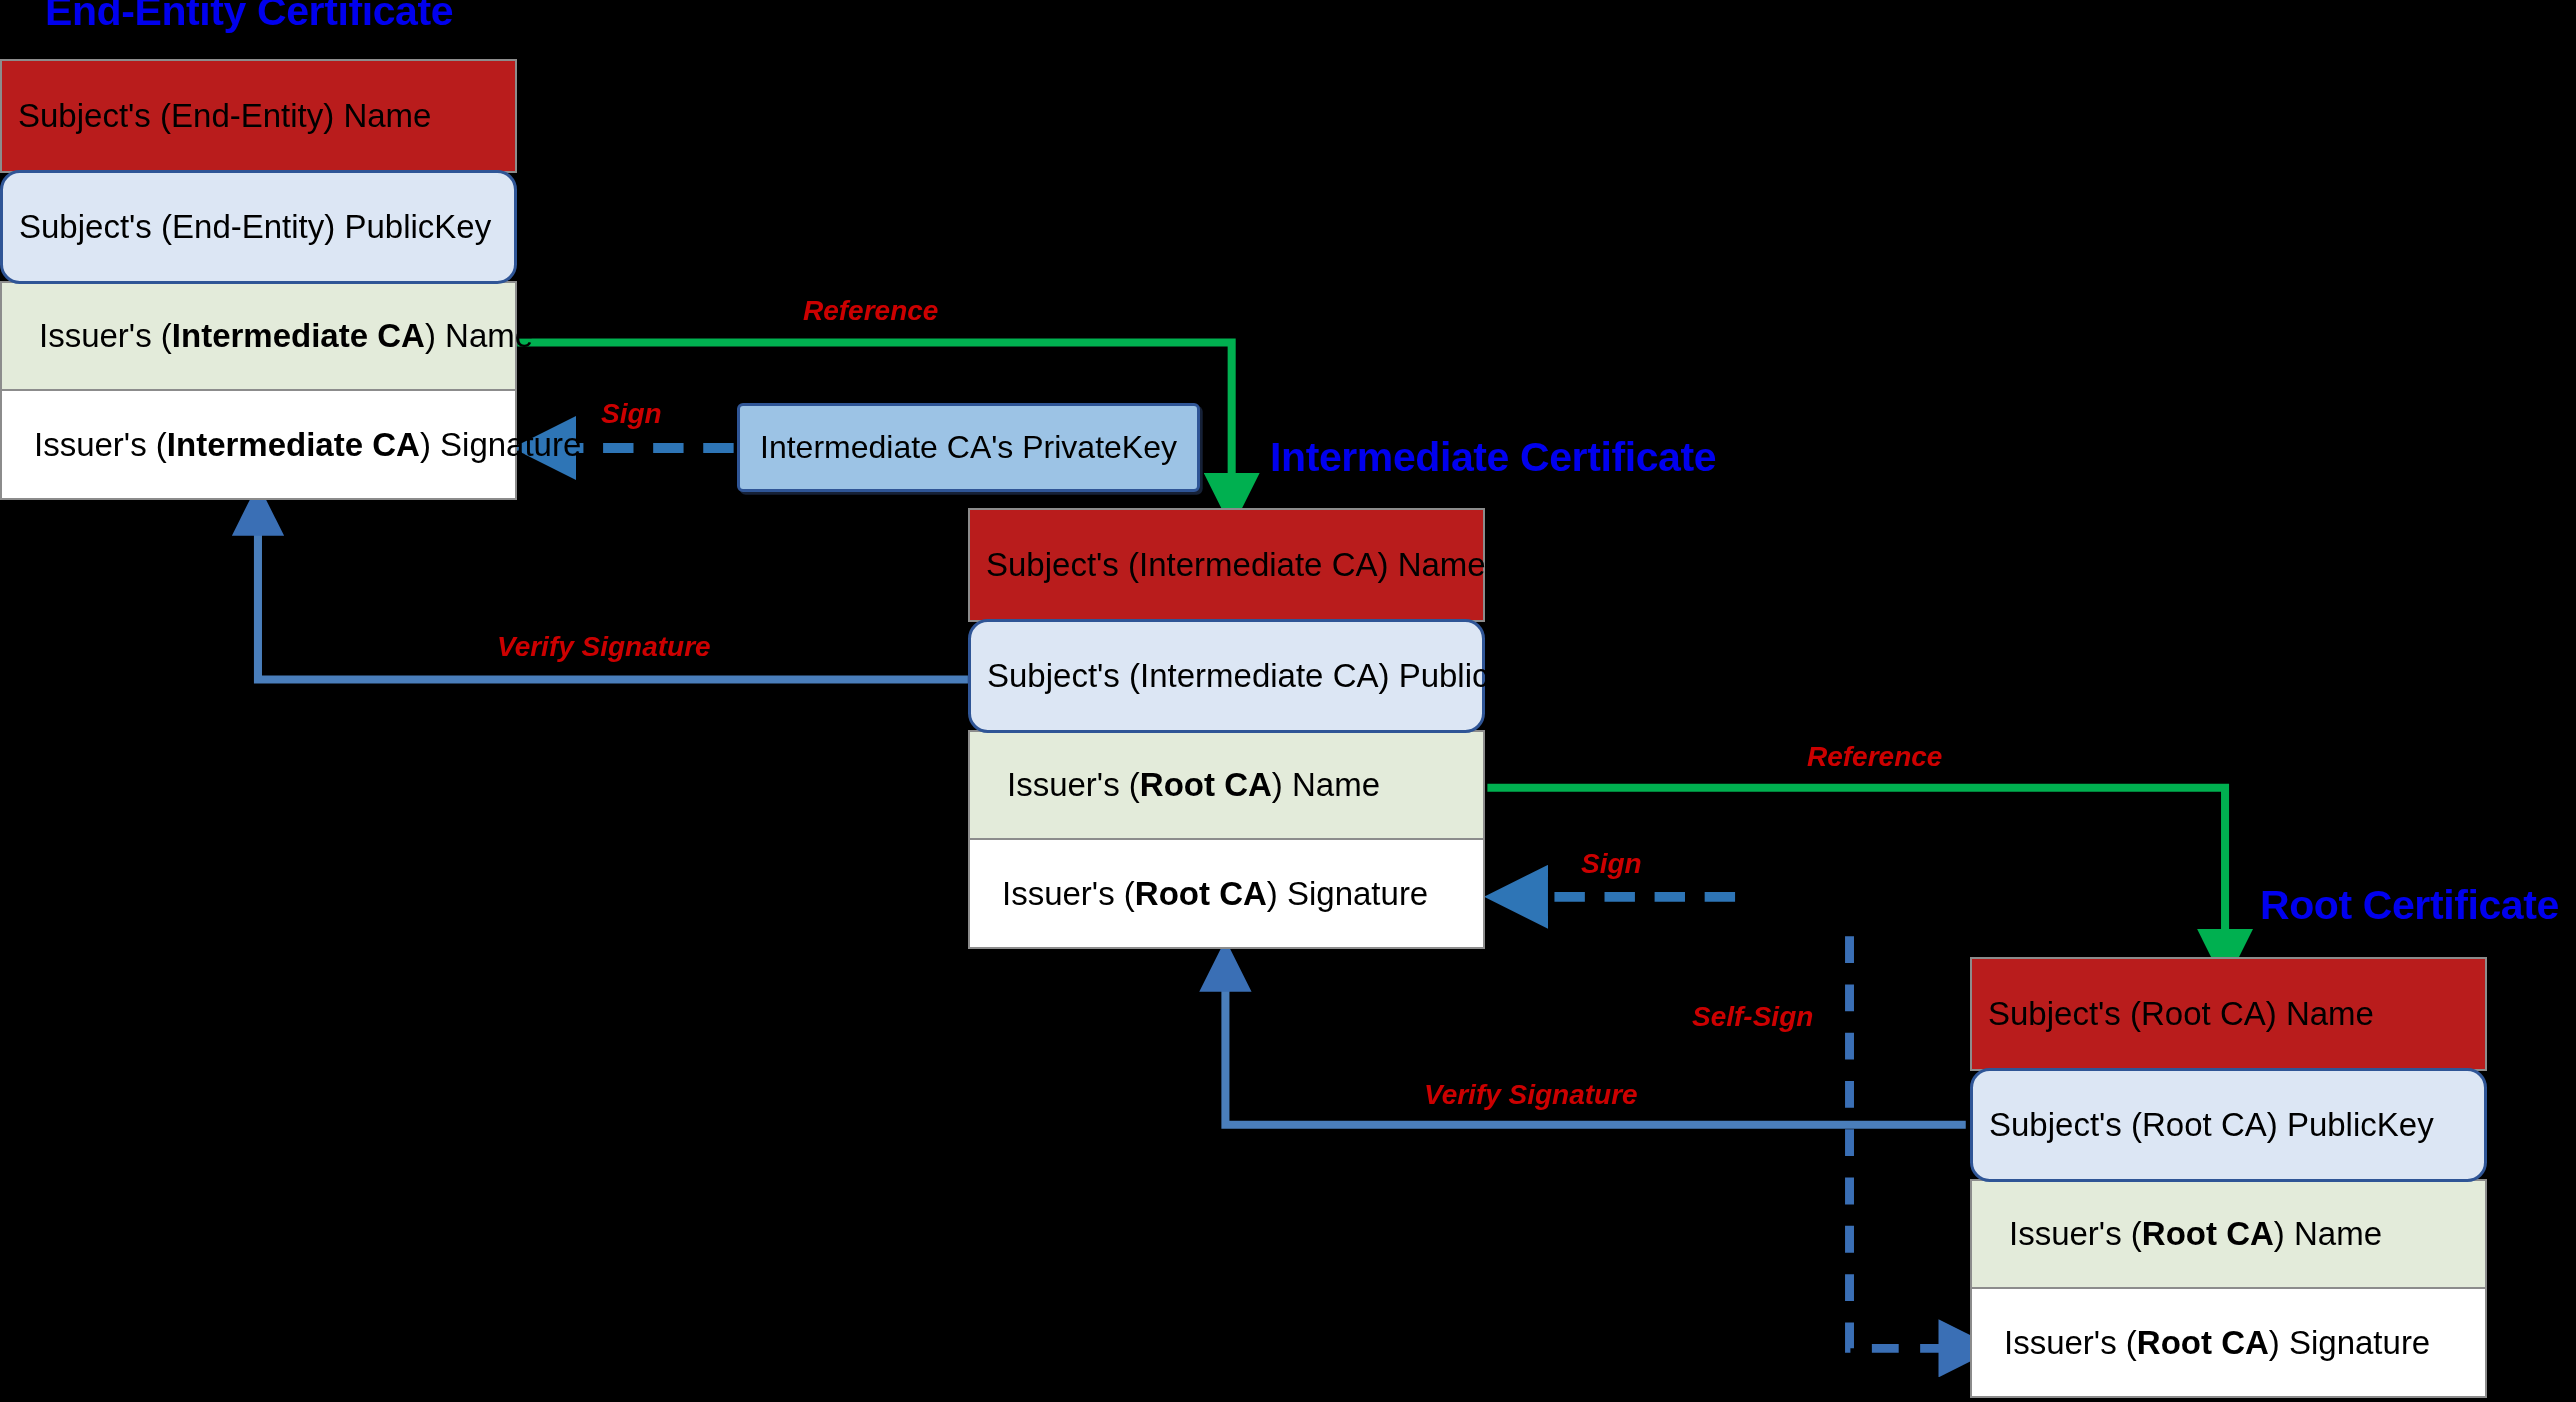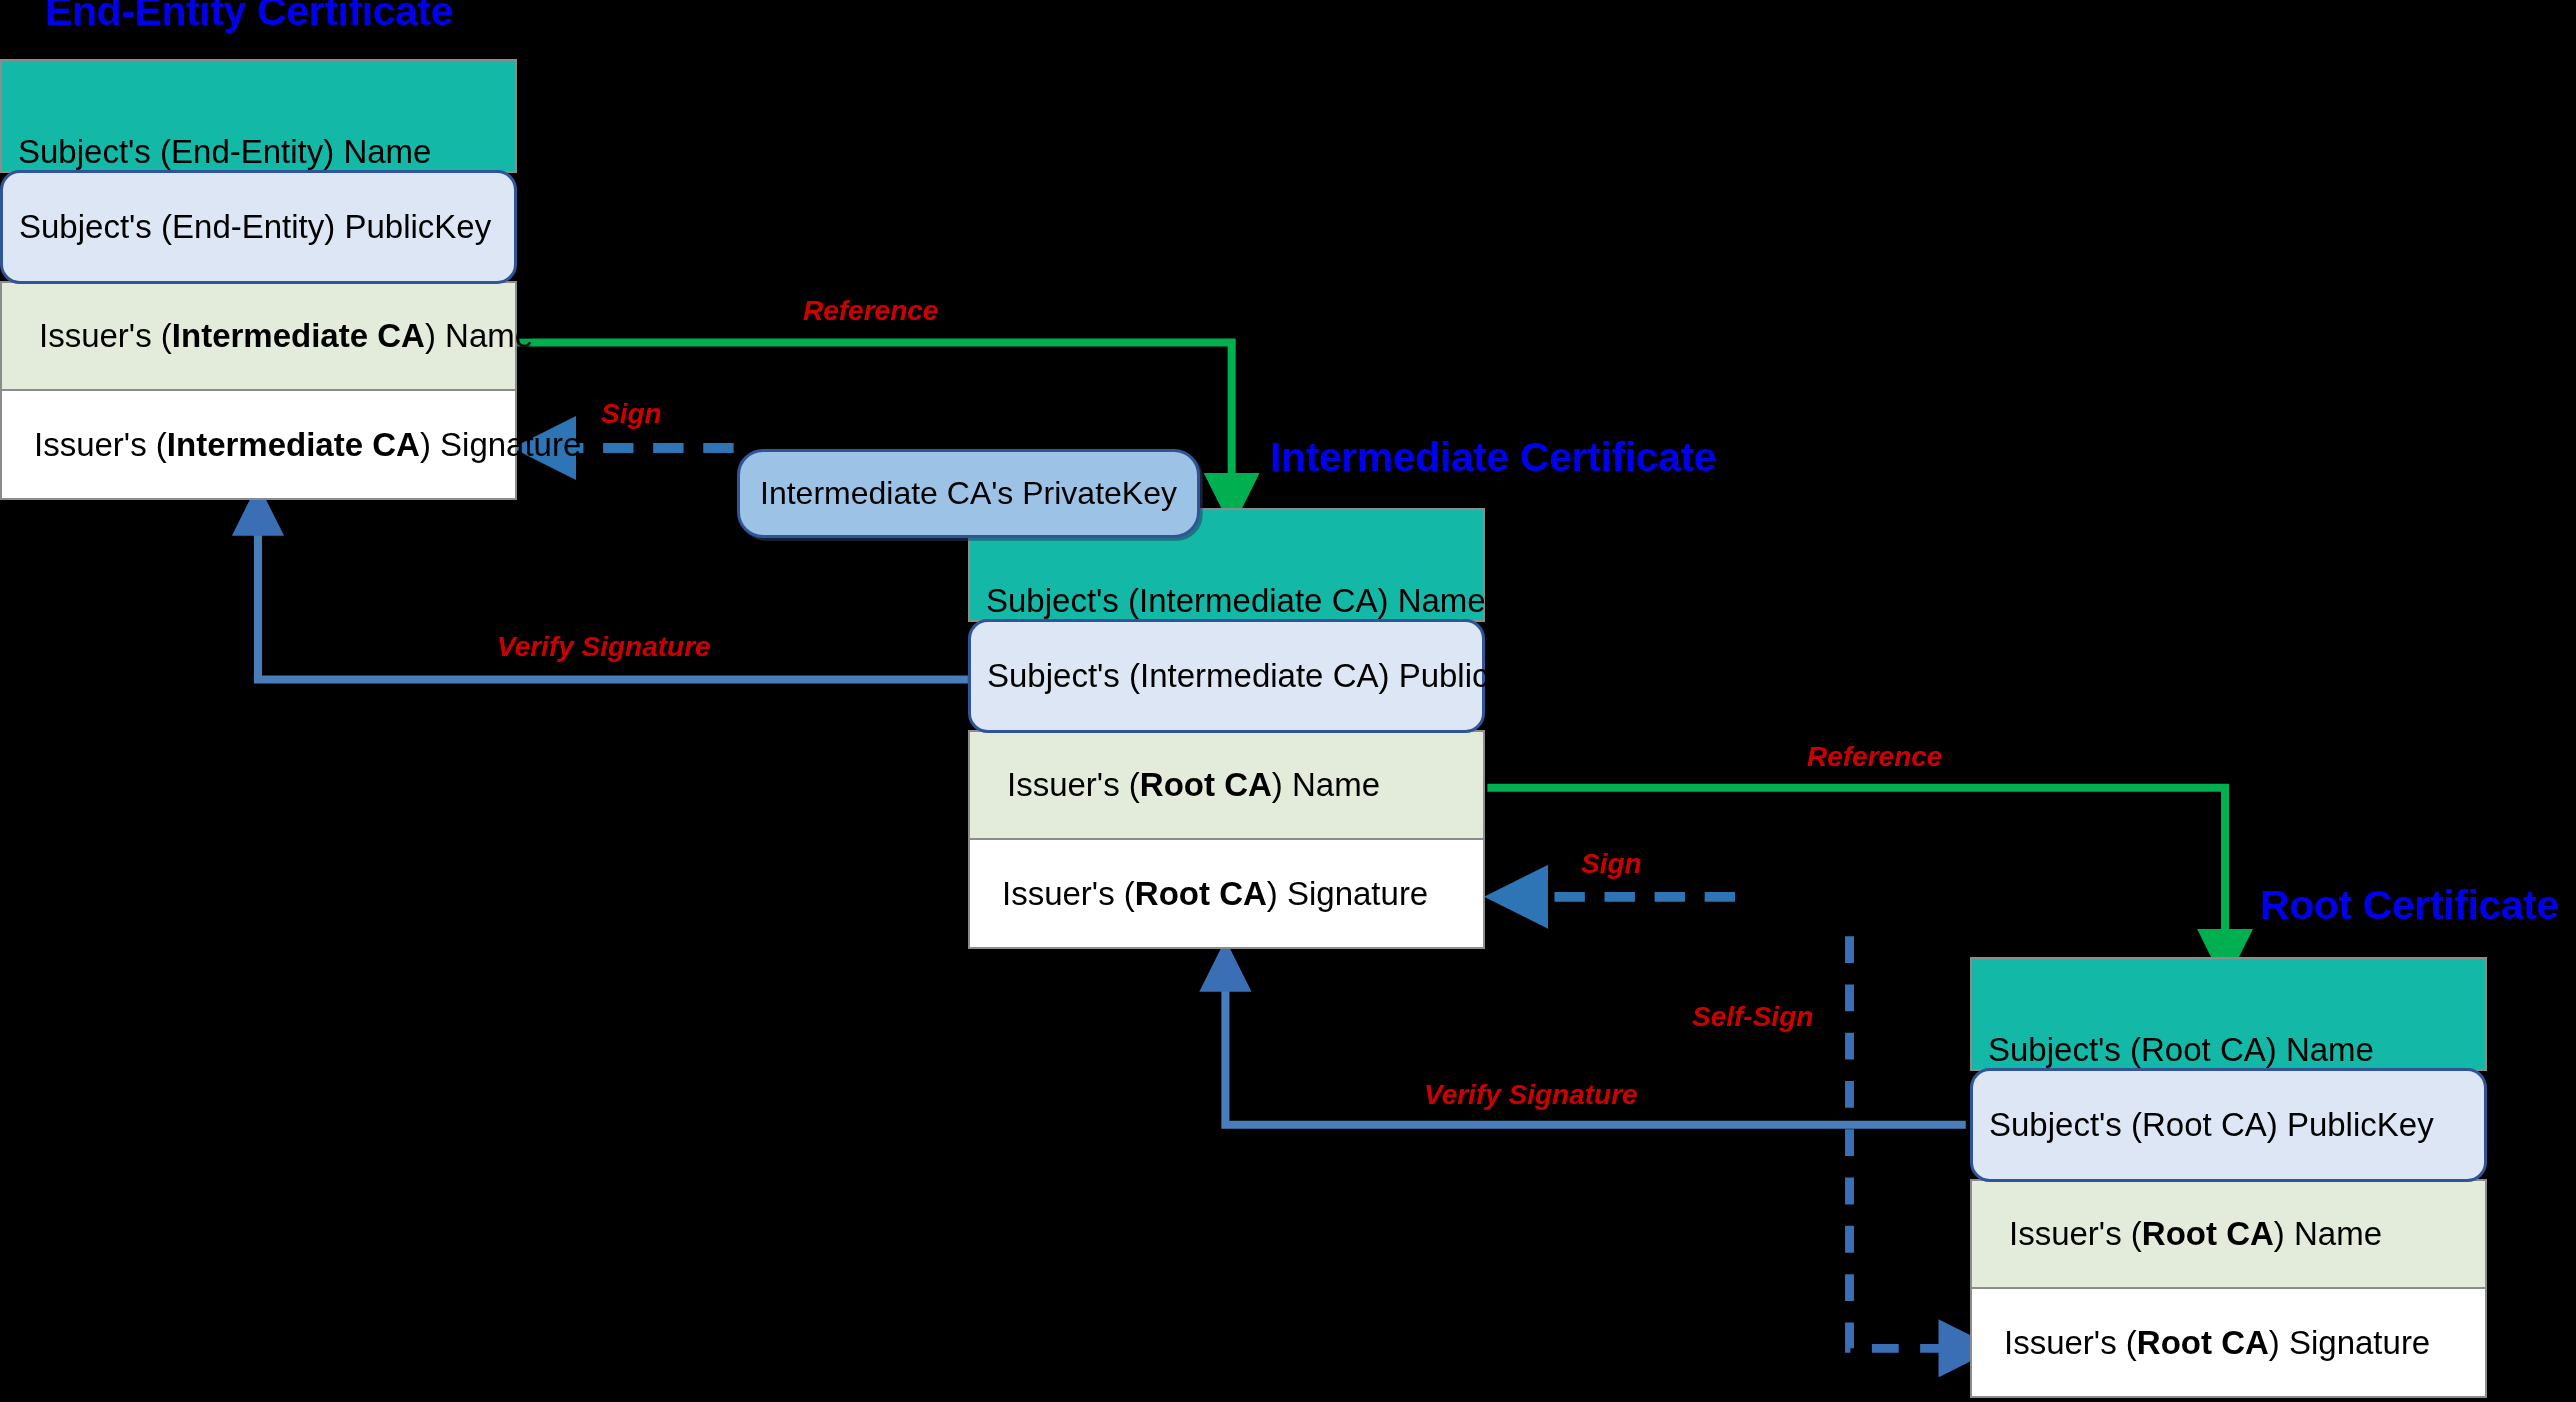--- a/index.html
+++ b/index.html
@@ -36,24 +36,23 @@
     position: relative;
     box-sizing: border-box;
     display: flex;
     align-items: center;
     font-size: 33px;
     color: #000000;
     letter-spacing: 0px;
     white-space: nowrap;
   }
   .row-name {
-    background: #14b8a6;
+    background: #b91c1c;
     border: 2.7px solid #8c8c8c;
     padding-left: 16px;
-    align-items: flex-end;
   }
   .row-pubkey {
     background: #dce6f4;
     border: 3.6px solid #2f5596;
     border-radius: 19.7px;
     padding-left: 16px;
     z-index: 4;
     text-align: center;
   }
   .row-issuer-name {
@@ -67,30 +66,29 @@
     padding-left: 32px;
   }
   .cert-row b { font-weight: bold; }
 
   
   .privkey {
     position: absolute;
     box-sizing: border-box;
     background: #9cc3e5;
     border: 3.6px solid #2f5596;
-    border-radius: 26px;
+    border-radius: 6px;
     display: flex;
     align-items: center;
     justify-content: center;
     font-size: 32px;
     color: #000000;
     white-space: nowrap;
     box-shadow: 2.7px 2.7px 0 rgba(40,60,100,0.55);
     z-index: 6;
-    margin-top: 46px;
   }
 
   
   .cert-title {
     position: absolute;
     color: #0000ee;
     font-weight: bold;
     font-size: 41px;
     white-space: nowrap;
     letter-spacing: -0.4px;

